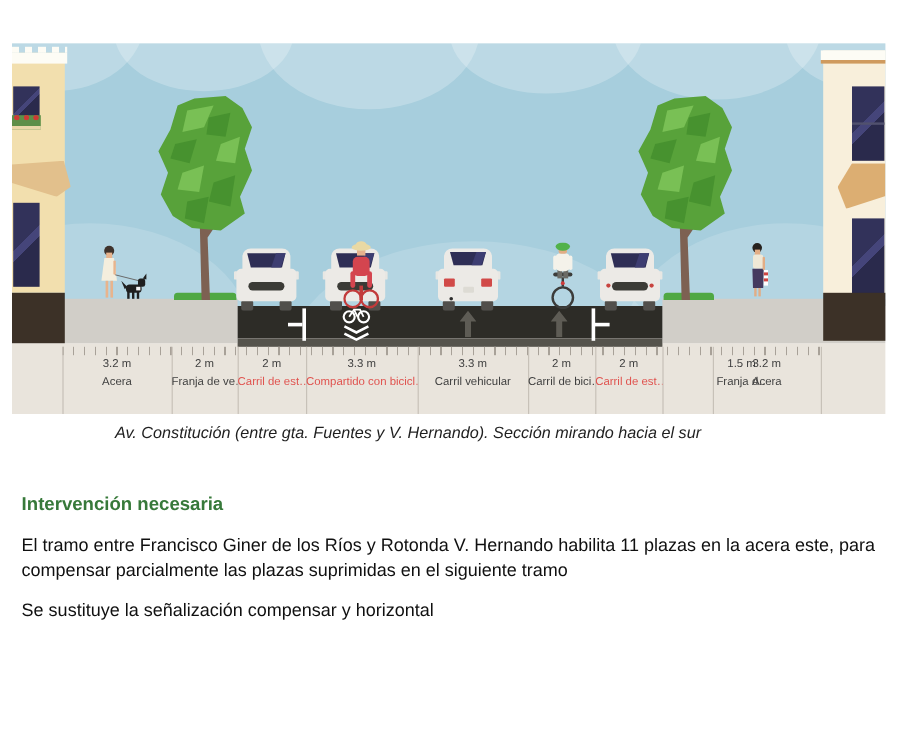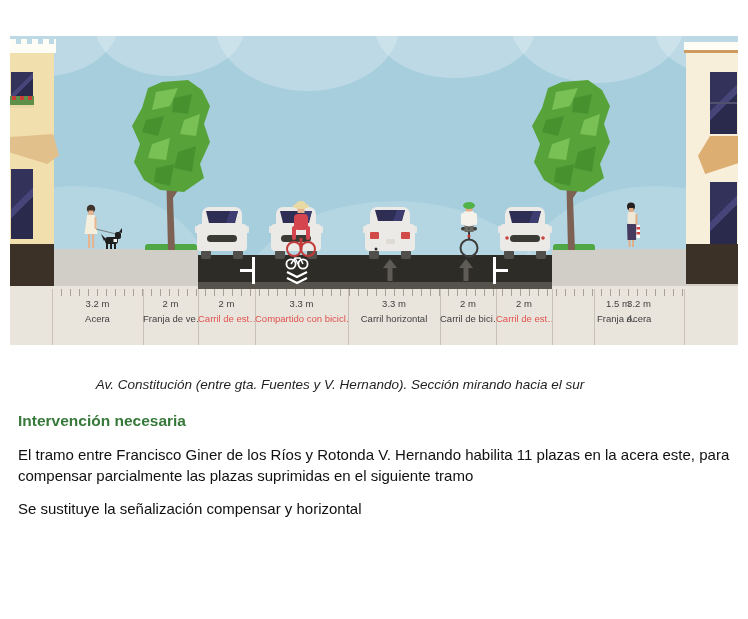--- a/index.html
+++ b/index.html
@@ -39,21 +39,21 @@
              background-image:radial-gradient(circle at 4px 2px,#cc3c35 2px,transparent 2.5px),
                               radial-gradient(circle at 12px 2px,#cc3c35 2px,transparent 2.5px),
                               radial-gradient(circle at 20px 2px,#cc3c35 2px,transparent 2.5px);}
   .sash{background:#51516e;}
 
   
   .mark{background:#ffffff;}
 
   
   .caption{position:absolute;left:0;top:351px;width:680px;text-align:center;
-           font-style:italic;font-size:13.5px;line-height:20px;color:#1f1f1f;margin-top:24px;}
+           font-style:italic;font-size:13.5px;line-height:20px;color:#1f1f1f;}
   .textblock{position:absolute;left:18px;top:412px;width:734px;color:#101010;}
   .textblock h2{margin:0 0 15px 0;font-size:15.5px;font-weight:bold;}
   .textblock p{margin:0 0 13px 0;font-size:15px;line-height:20.5px;}
 </style>
 </head>
 <body>
 
 <div class="diagram">
 
   <div class="abs sky"></div>
@@ -263,21 +263,21 @@
   <div class="abs seg red" style="left:188px;width:57px;">
     <div class="w">2 m</div>
     <div class="n">Carril de est…</div>
   </div>
   <div class="abs seg red" style="left:245px;width:93px;">
     <div class="w">3.3 m</div>
     <div class="n">Compartido con bicicl…</div>
   </div>
   <div class="abs seg" style="left:338px;width:92px;">
     <div class="w">3.3 m</div>
-    <div class="n">Carril horizontal</div>
+    <div class="n">Carril vehicular</div>
   </div>
   <div class="abs seg" style="left:430px;width:56px;">
     <div class="w">2 m</div>
     <div class="n">Carril de bici…</div>
   </div>
   <div class="abs seg red" style="left:486px;width:56px;">
     <div class="w">2 m</div>
     <div class="n">Carril de est…</div>
   </div>
   <div class="abs seg" style="left:542px;width:42px;margin-left:45px;">

